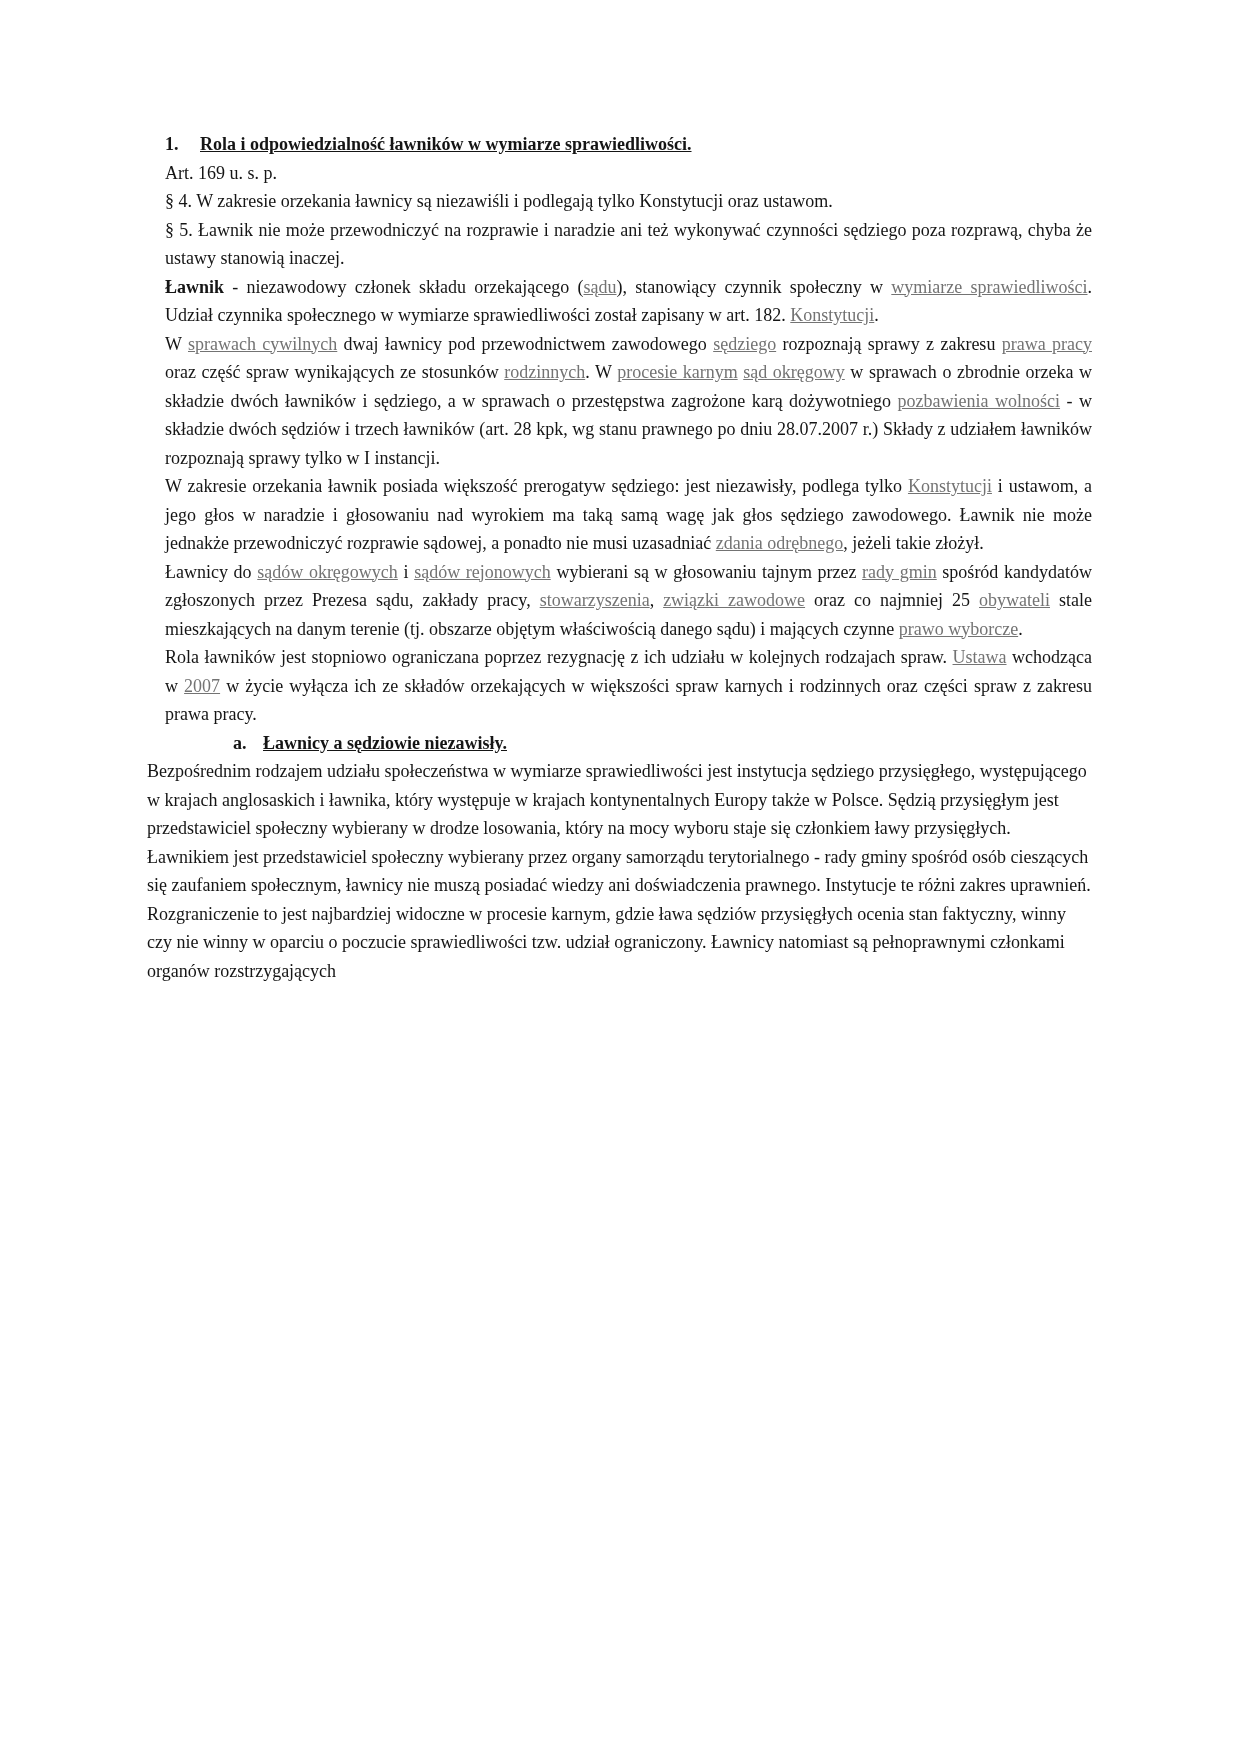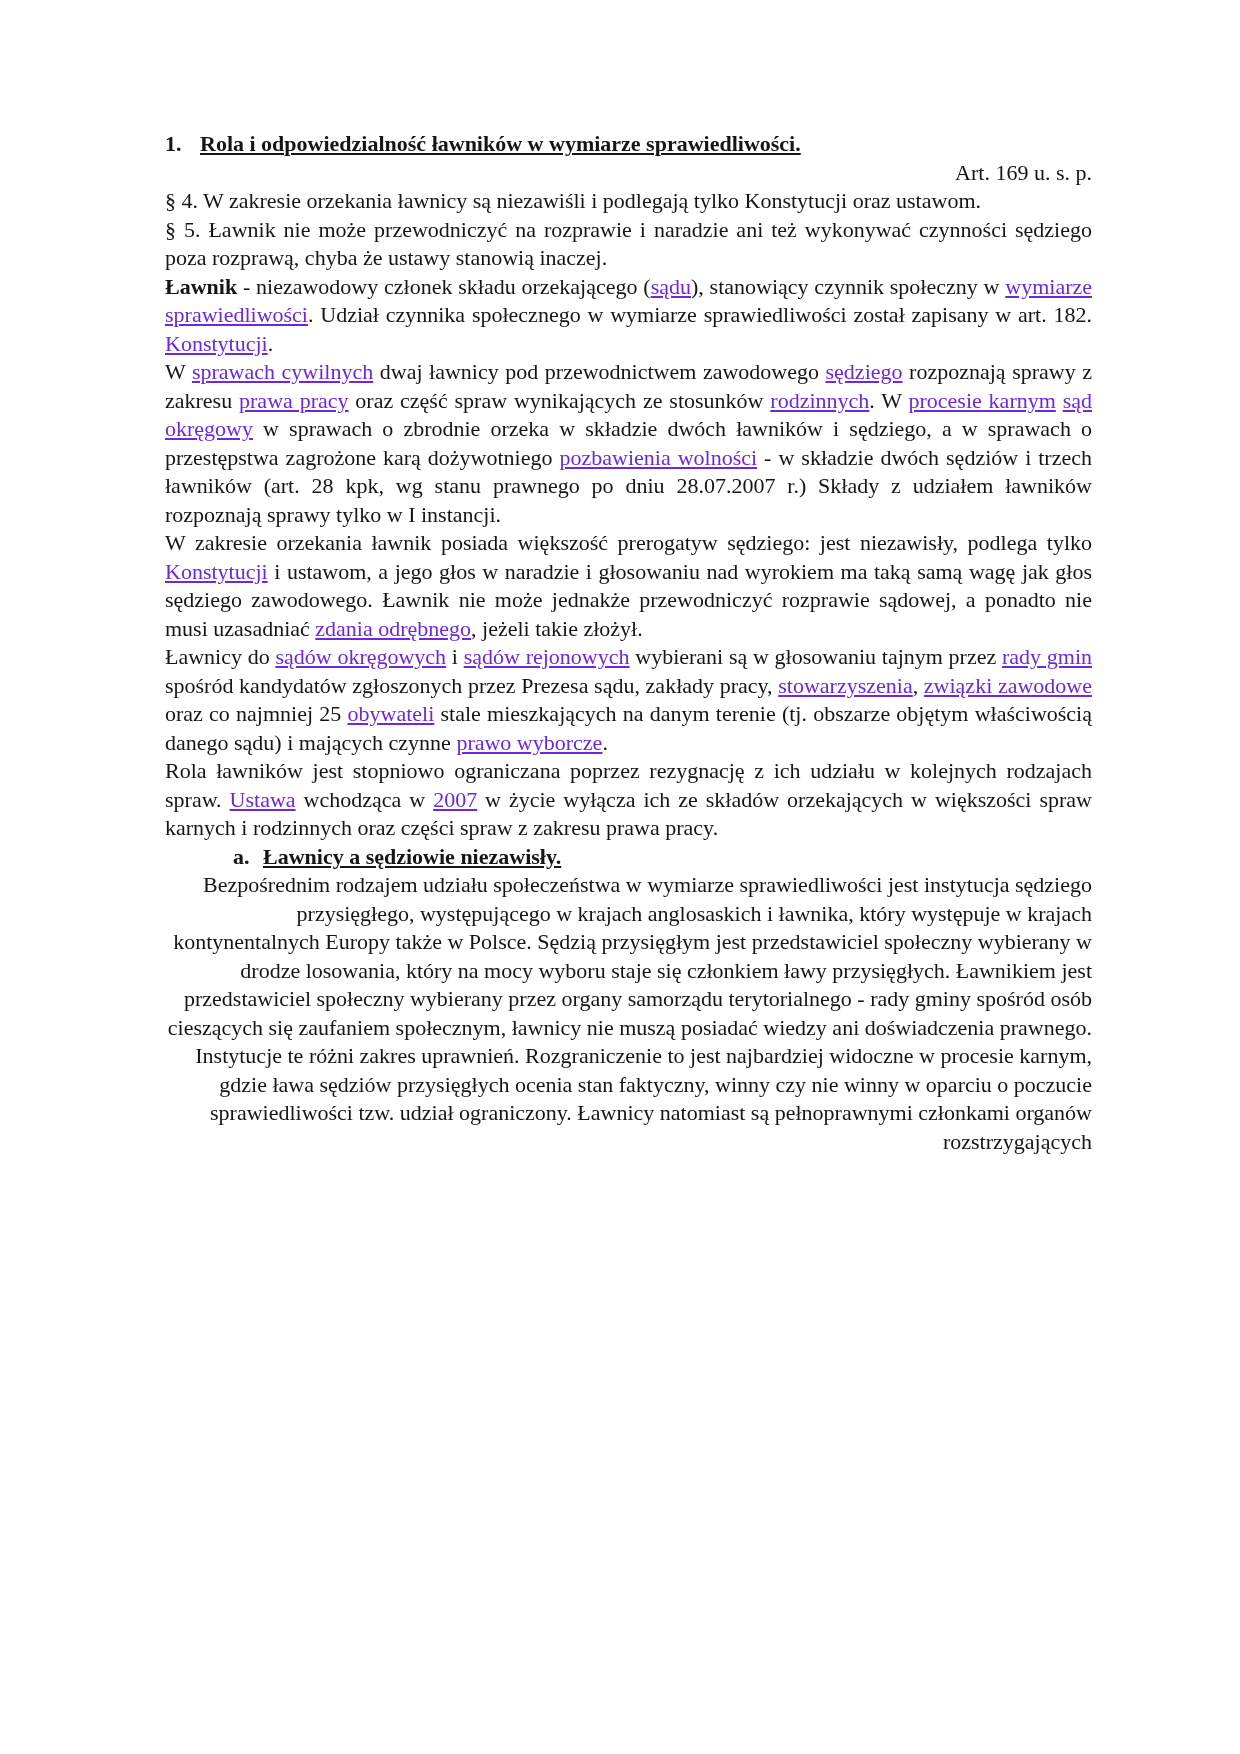--- a/index.html
+++ b/index.html
@@ -6,51 +6,51 @@
   html, body { margin: 0; padding: 0; }
   body { background: #ffffff; }
 
   .page {
     position: relative;
     width: 1240px;
     height: 1754px;
     background: #ffffff;
     overflow: hidden;
     font-family: "Liberation Serif", "DejaVu Serif", serif;
-    font-size: 22px;
+    font-size: 18px;
     line-height: 28.5px;
     color: #151515;
   }
 
   .content {
     padding: 130px 148px 0 135px;
   }
 
   .block { margin: 0; }
   .indent-0 { margin-left: 12px; }
   .indent-1 { margin-left: 30px; }
   .indent-2 { margin-left: 98px; }
 
   .align-justify { text-align: justify; }
-  .align-left { text-align: right; }
+  .align-left { text-align: left; }
 
   .heading { font-weight: bold; }
   .heading .underline { text-decoration: underline; }
 
   .marker {
     display: inline-block;
     font-weight: bold;
   }
   .indent-1 > .marker { width: 35px; }
   .indent-2 > .marker { width: 30px; }
 
   .bold { font-weight: bold; }
 
   a.link {
-    color: #6d28d9;
+    color: #737373;
     text-decoration: underline;
     cursor: pointer;
   }
 </style>
 </head>
 <body>
 
 <div class="page">
   <div class="content" id="doc">
       <div class="block heading indent-1"><span class="marker">1.</span><span class="bold underline">Rola i odpowiedzialność ławników w wymiarze sprawiedliwości.</span></div>

